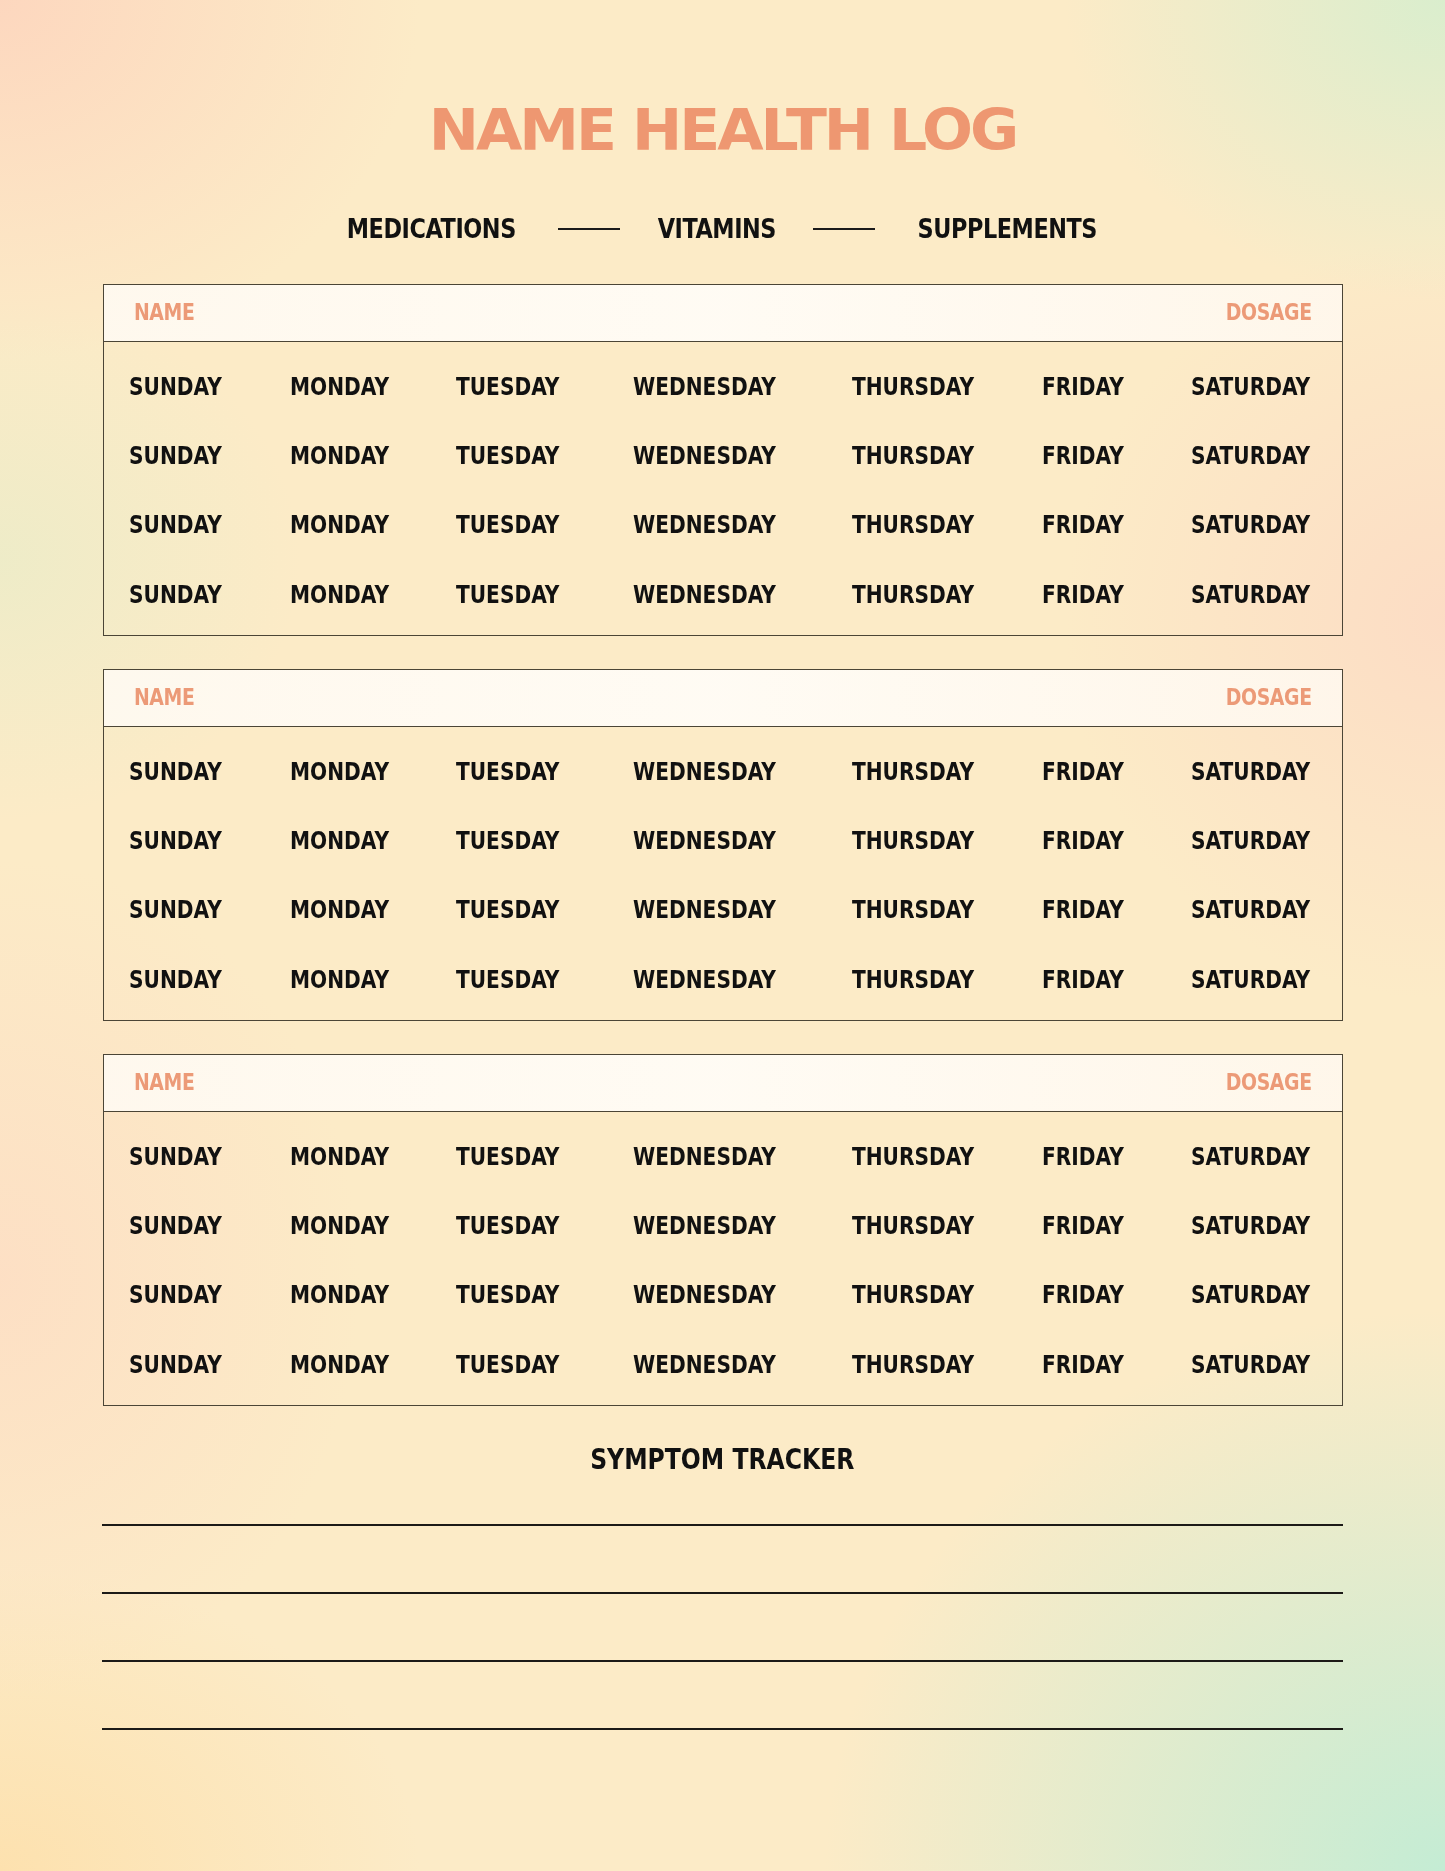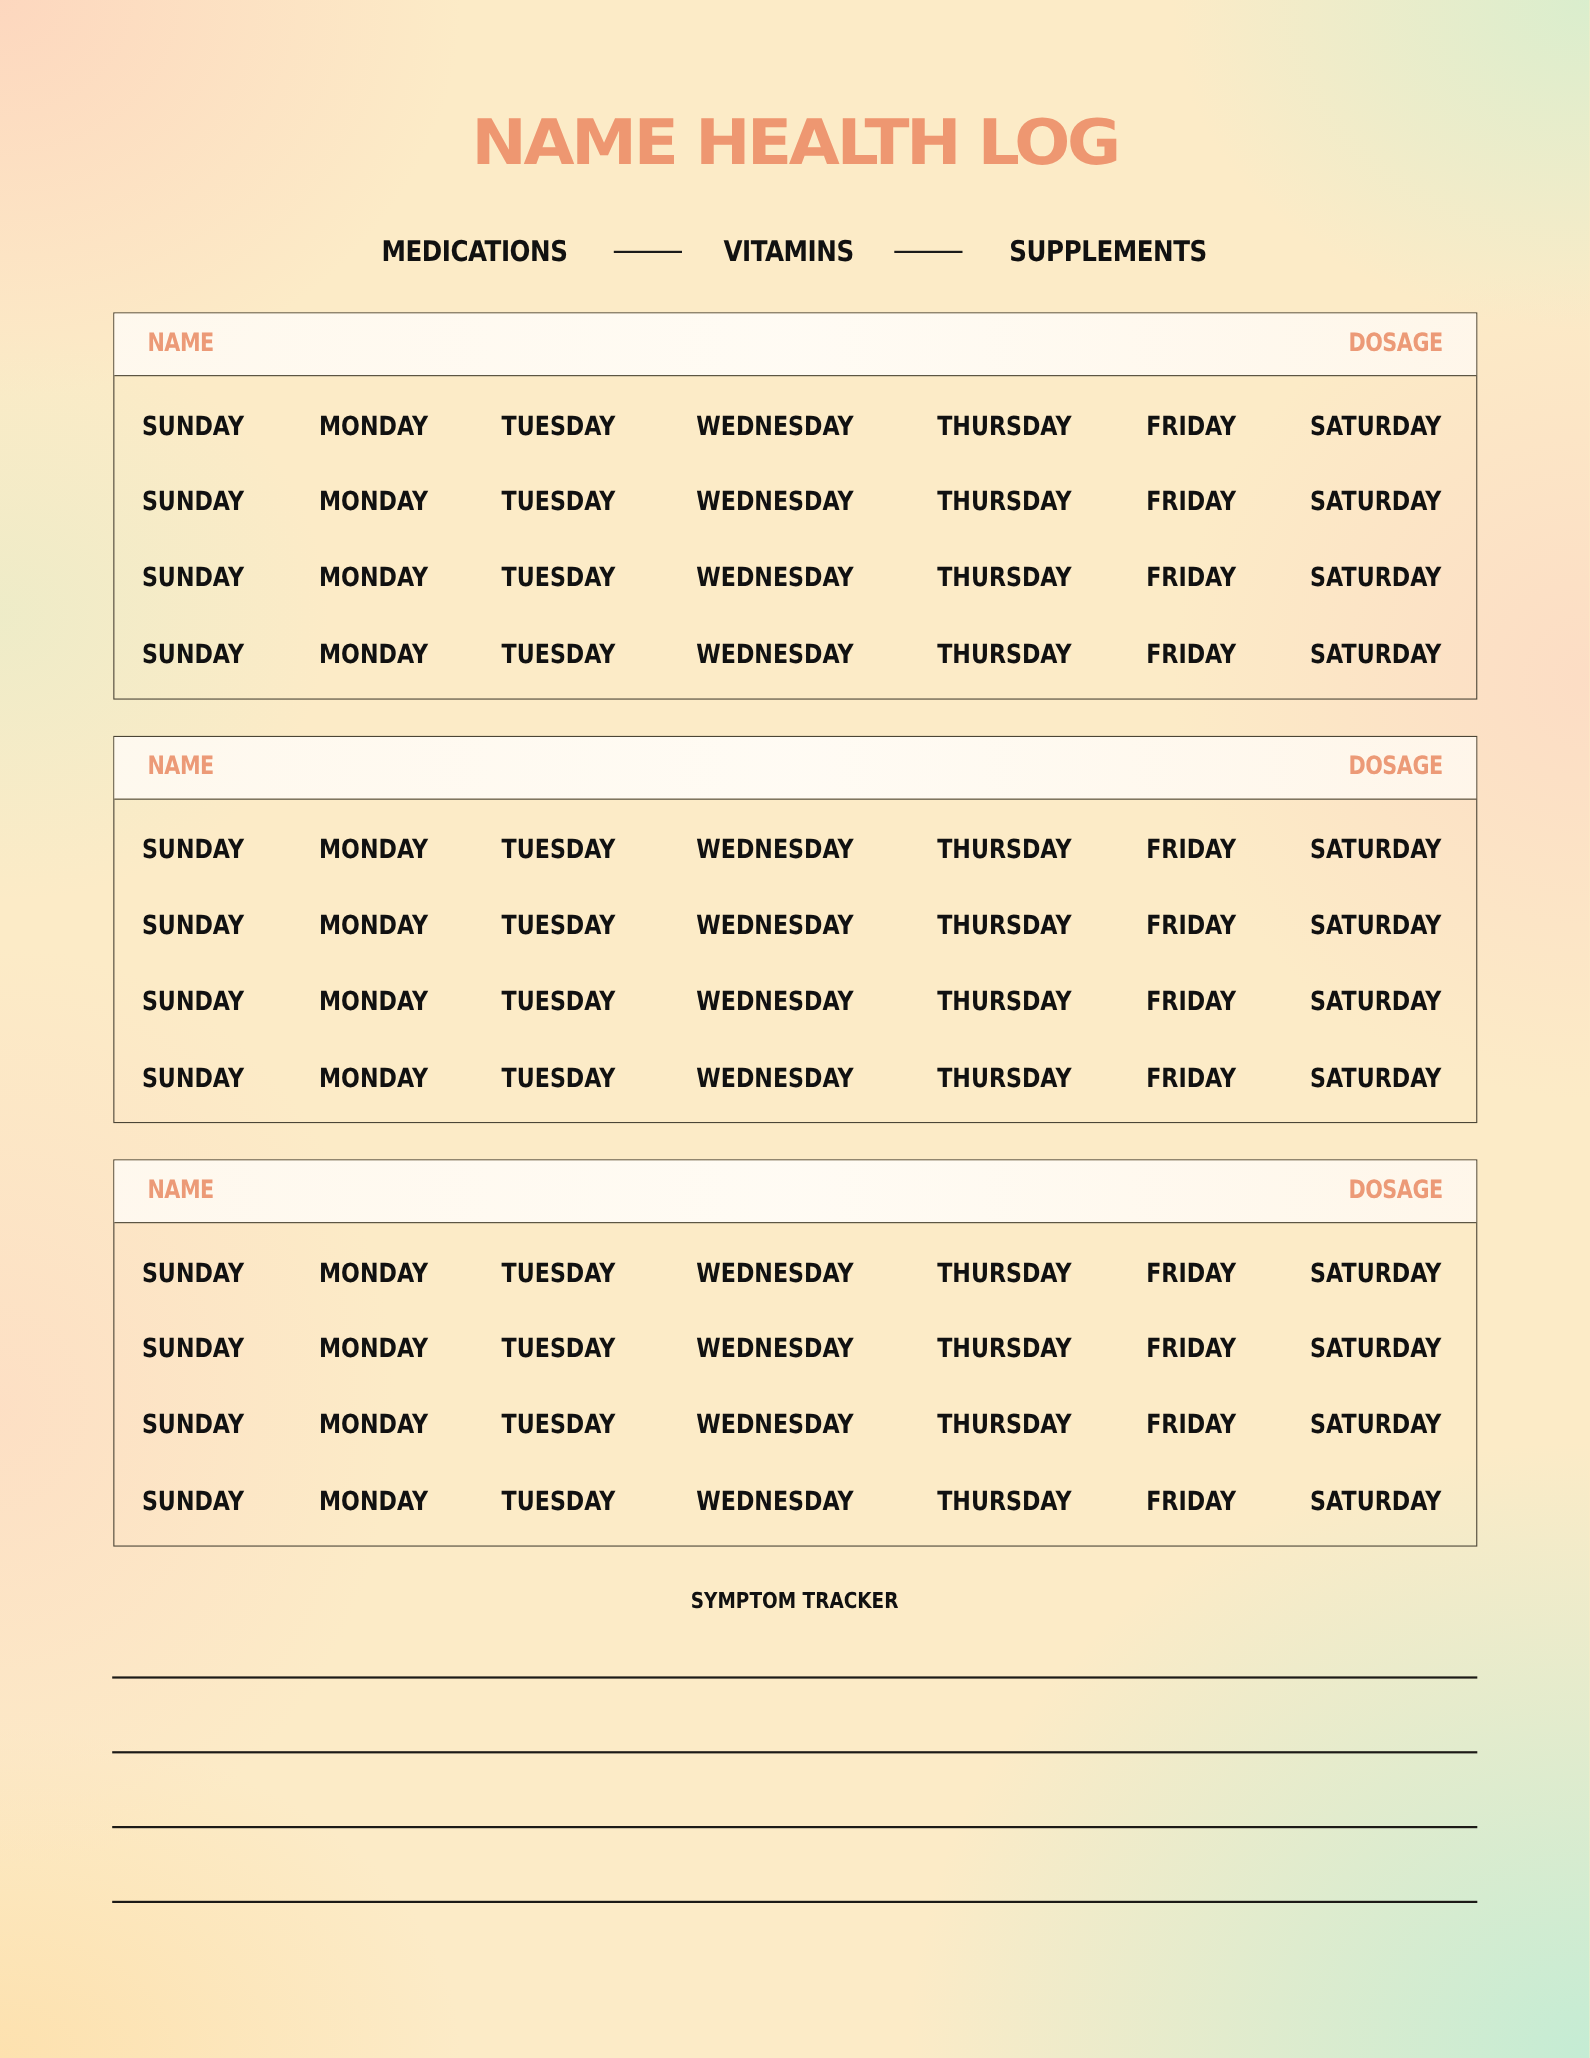--- a/index.html
+++ b/index.html
@@ -54,21 +54,21 @@
     .day {
       position: absolute; top: 0;
       font-family: "DejaVu Sans", sans-serif; font-weight: bold;
       font-size: 24px; line-height: 30px; color: #111;
       transform: scaleX(0.84); transform-origin: left center;
       white-space: nowrap;
     }
     .section-title {
       left: 0; width: 1445px; top: 1443px; text-align: center;
       font-family: "DejaVu Sans", sans-serif; font-weight: bold;
-      font-size: 20px; color: #111;
+      font-size: 28px; color: #111;
     }
     .section-title span { display: inline-block; transform: scaleX(0.84); }
     .rule { left: 102px; width: 1241px; height: 2px; background: #1c1a17; }
   </style>
 </head>
 <body>
 
 <div class="abs title">NAME HEALTH LOG</div>
 
 <div class="abs cats">

